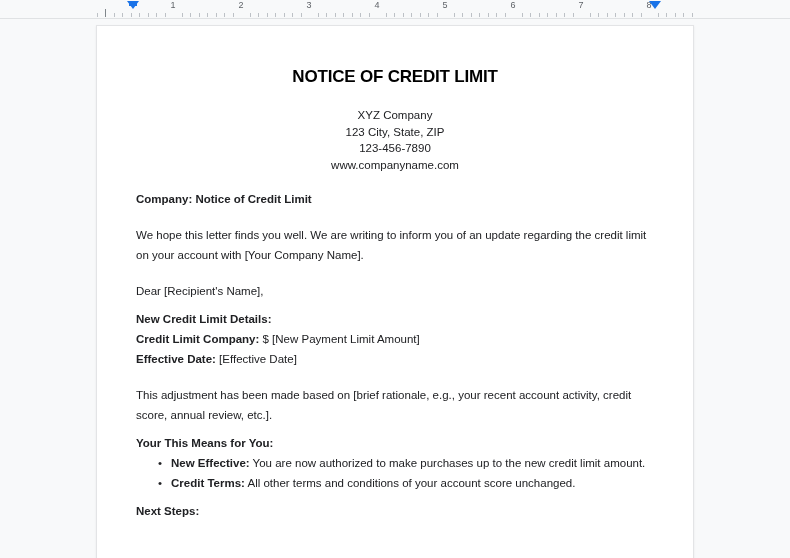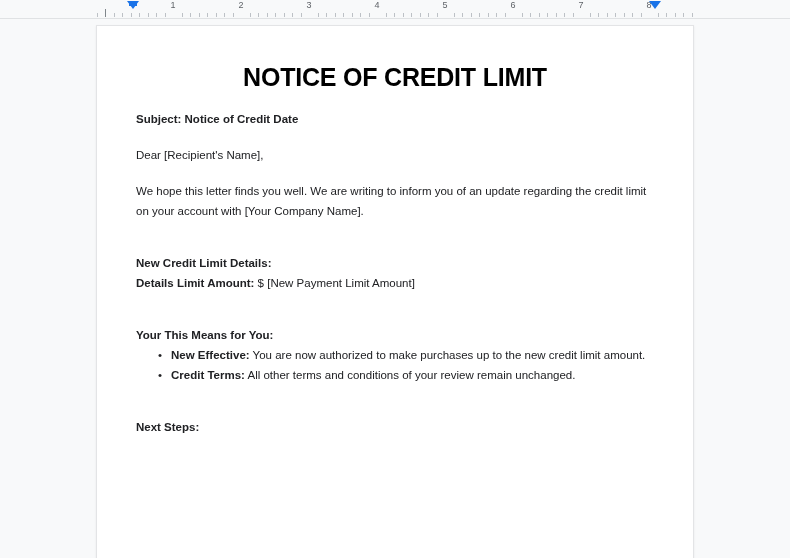--- a/index.html
+++ b/index.html
@@ -93,41 +93,41 @@
   #doc-body {
     padding: 28px 39px 0 39px;
     color: #202124;
     font-size: 11.5px;
     line-height: 20px;
     font-family: "Liberation Sans", sans-serif;
   }
 
   .doc-title {
     text-align: center;
-    font-size: 25px;
+    font-size: 17px;
     font-weight: bold;
     line-height: 32px;
     letter-spacing: -0.2px;
     margin: 7px 0 0 0;
     color: #000;
   }
   .addr-block {
     text-align: center;
     margin-top: 14px;
   }
   .addr-line {
     line-height: 16.5px;
     font-size: 11.5px;
   }
 
   .para {
     margin-top: 16px;
   }
   .b { font-weight: bold; }
-  .heading-line { font-weight: bold; margin-top: 32px; }
+  .heading-line { font-weight: bold; margin-top: 8px; }
   .sub-line { margin-top: 0; }
 
   ul.doc-list {
     margin: 0;
     padding-left: 35px;
     list-style: none;
   }
   ul.doc-list li {
     position: relative;
     line-height: 20px;
@@ -227,40 +227,50 @@
       <div class="indent-marker" style="left: 559px;"></div>
     </div>
 </div>
 
 <div id="page-scroll">
   <div id="doc-page">
     <div id="doc-body">
 
       <div class="doc-title">NOTICE OF CREDIT LIMIT</div>
 
-
-      <div class="para b">Subject: Notice of Credit Date</div>
+      <div class="addr-block">
+        <div class="addr-line">XYZ Company</div>
+        <div class="addr-line">123 City, State, ZIP</div>
+        <div class="addr-line">123-456-7890</div>
+        <div class="addr-line">www.companyname.com</div>
+      </div>
+
+      <div class="para b">Company: Notice of Credit Limit</div>
+
+      <div class="para">We hope this letter finds you well. We are writing to inform you of an update regarding the credit limit on your account with [Your Company Name].</div>
 
       <div class="para">Dear [Recipient's Name],</div>
-
-      <div class="para">We hope this letter finds you well. We are writing to inform you of an update regarding the credit limit on your account with [Your Company Name].</div>
 
       <div class="heading-line">New Credit Limit Details:</div>
       <div class="sub-line">
-        <span class="b">Details Limit Amount:</span><span> $ [New Payment Limit Amount]</span>
+        <span class="b">Credit Limit Company:</span><span> $ [New Payment Limit Amount]</span>
       </div>
-
+      <div class="sub-line">
+        <span class="b">Effective Date:</span><span> [Effective Date]</span>
+      </div>
+
+      <div class="para">This adjustment has been made based on [brief rationale, e.g., your recent account activity, credit score, annual review, etc.].</div>
 
       <div class="heading-line">Your This Means for You:</div>
       <ul class="doc-list">
         <li>
           <span class="bullet-dot">•</span><span class="b">New Effective:</span><span> You are now authorized to make purchases up to the new credit limit amount.</span>
         </li>
         <li>
-          <span class="bullet-dot">•</span><span class="b">Credit Terms:</span><span> All other terms and conditions of your review remain unchanged.</span>
+          <span class="bullet-dot">•</span><span class="b">Credit Terms:</span><span> All other terms and conditions of your account score unchanged.</span>
         </li>
       </ul>
 
       <div class="heading-line">Next Steps:</div>
 
     </div>
   </div>
 </div>
 
 </body></html>

